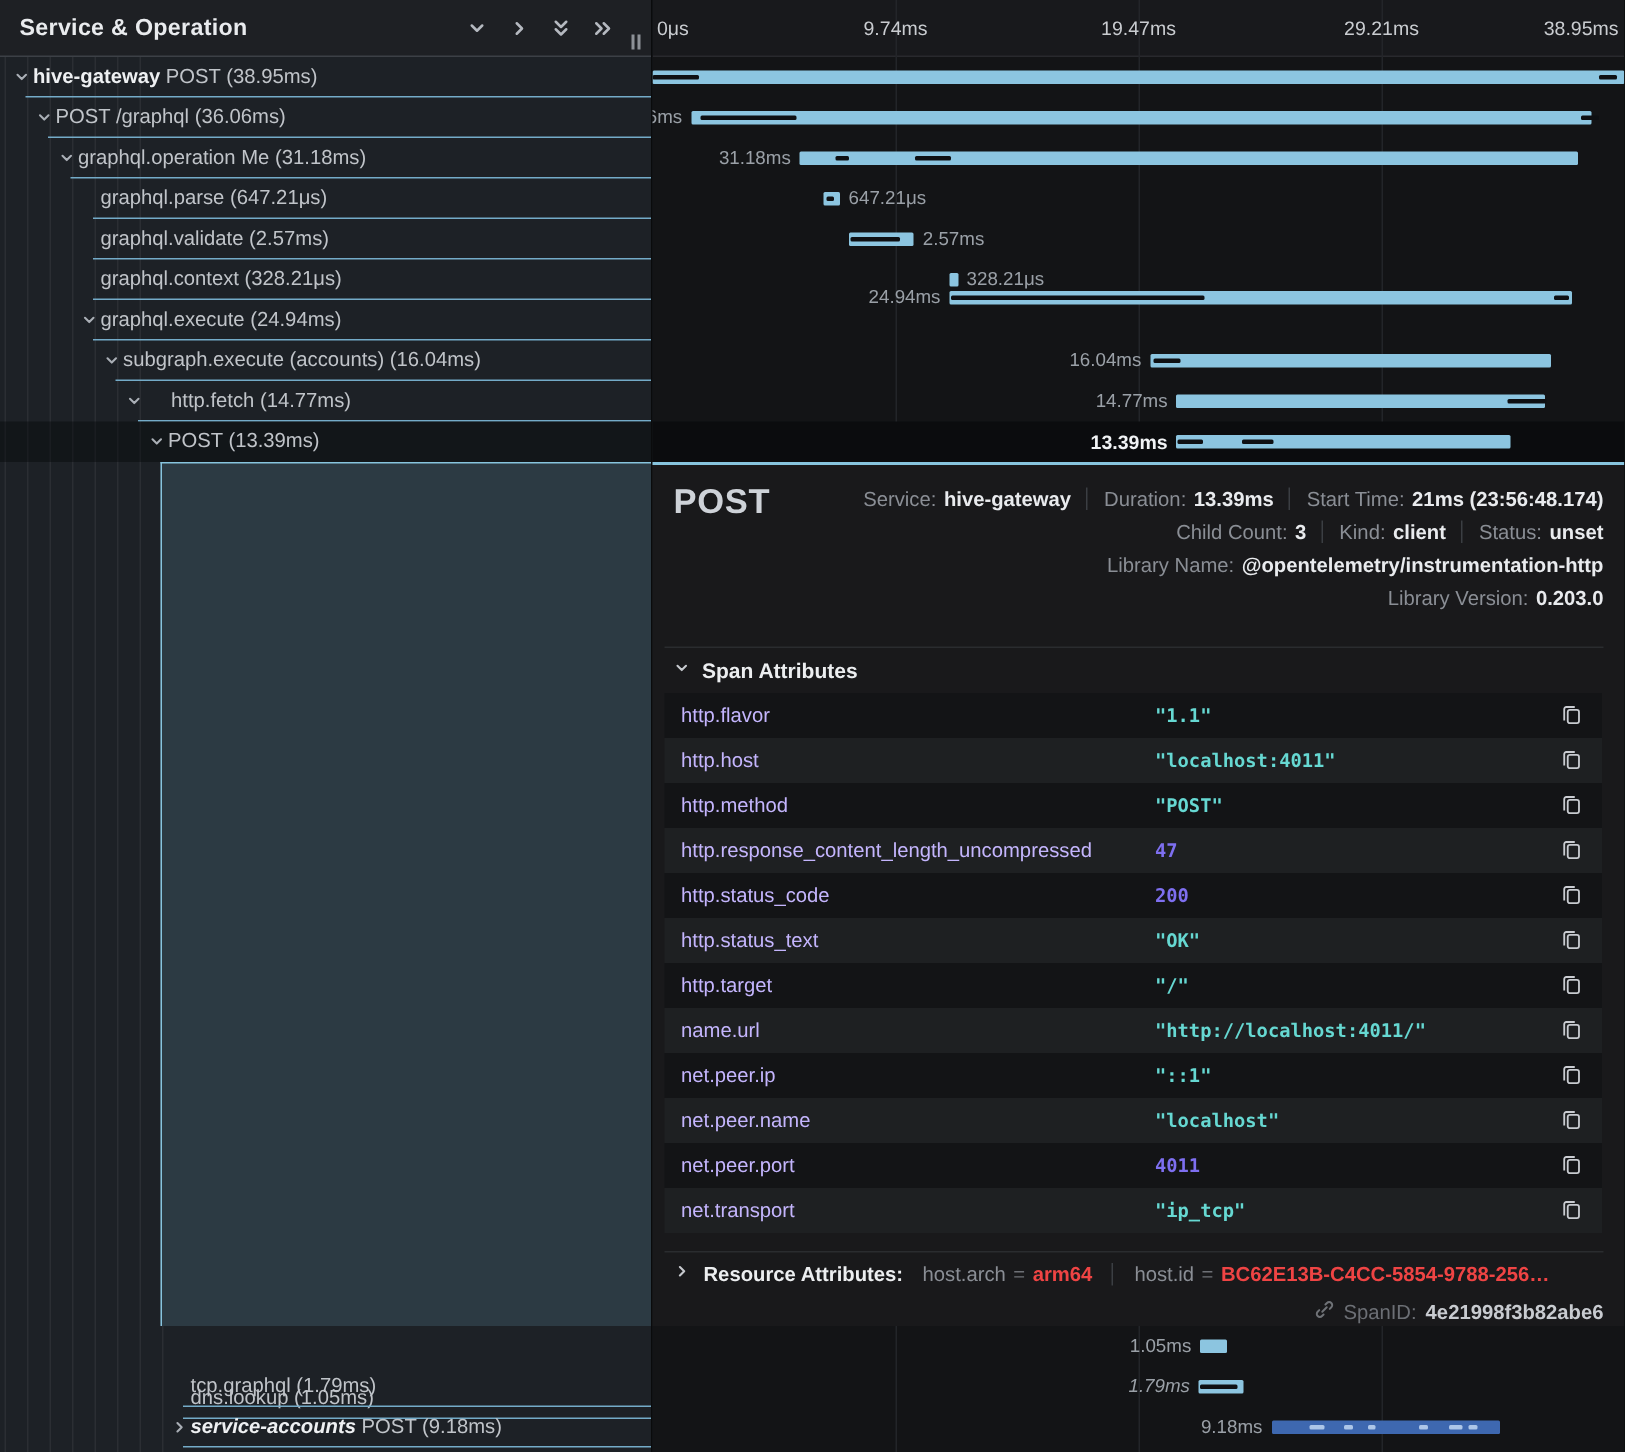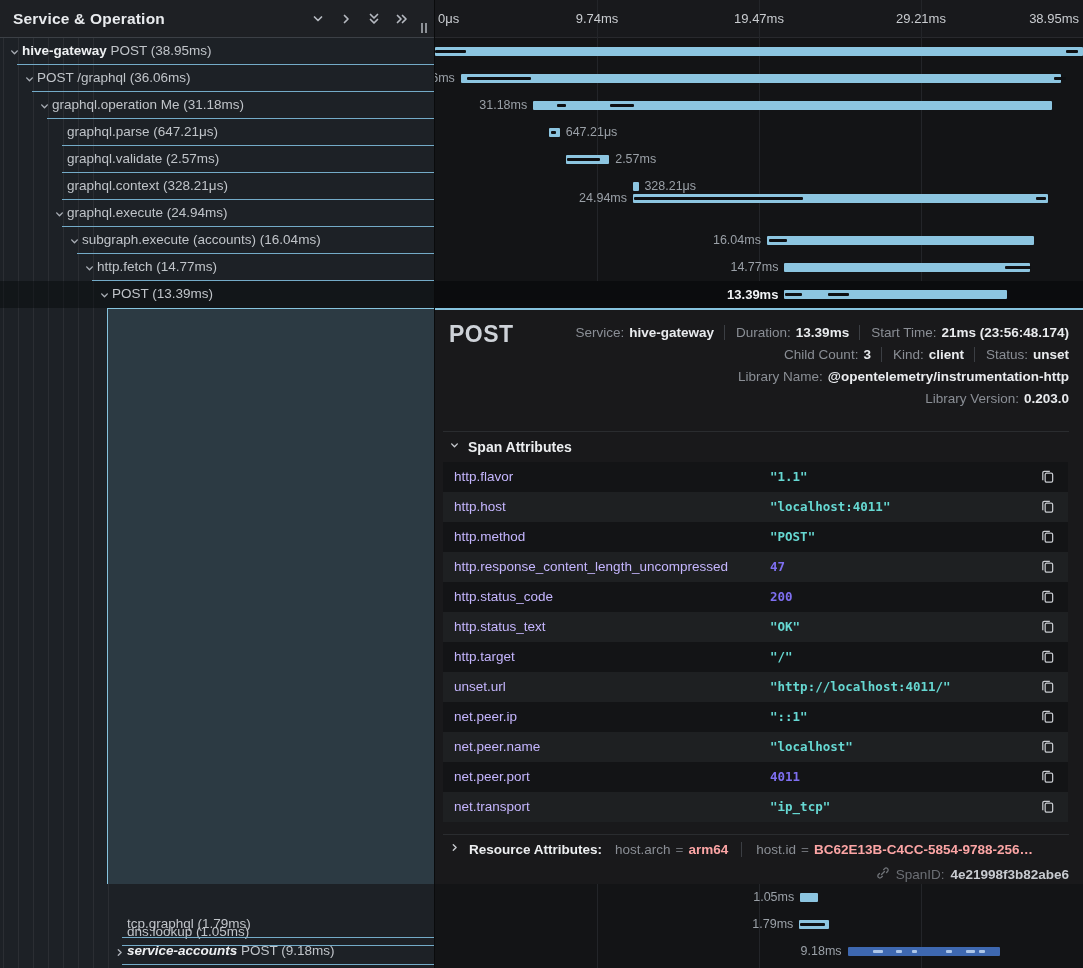--- a/index.html
+++ b/index.html
@@ -58,21 +58,21 @@
   .attr-val{position:absolute;left:327px;top:7px;font-family:"DejaVu Sans Mono",monospace;font-size:12.5px;font-weight:bold;white-space:nowrap;}
   .attr-val.string{color:#66d8d2;}
   .attr-val.number{color:#7e6ff0;}
   .copy-btn{position:absolute;right:13px;top:7px;width:16px;height:16px;background:none;border:none;padding:0;cursor:pointer;}
   .res-row{position:absolute;left:13px;top:531px;display:flex;align-items:center;font-size:13.5px;white-space:nowrap;cursor:pointer;}
   .res-title{font-weight:bold;color:#eceef0;margin-left:8px;}
   .res-item{display:flex;align-items:center;margin-left:13px;}
   .res-item + .res-item{padding-left:14px;border-left:1px solid #3b3e43;}
   .res-key{color:#8a8e95;}
   .res-eq{color:#6d7076;margin:0 5px;}
-  .res-val{color:#fca5a5;font-weight:bold;}
+  .res-val{color:#ef4444;font-weight:bold;}
   .spanid{position:absolute;right:14px;top:556px;display:flex;align-items:center;gap:6px;font-size:13.5px;}
   .spanid-label{color:#6c6f75;}
   .spanid-value{color:#c8cbd0;font-weight:bold;}
 </style>
 </head>
 <body>
 
 <div id="app">
 
   <div class="timeline">
@@ -150,21 +150,21 @@
           <div class="bar" style="left:349.4px;width:222.8px">
             <div class="btick" style="left:0.8px;width:16.6px"></div>
             <div class="btick" style="left:43.3px;width:21.6px"></div>
           </div>
           <div class="bar-label sel" style="right:304.6px">13.39ms</div>
         </div>
         <div class="bar-row" style="top: 884px;">
           <div class="bar" style="left:365.2px;width:17.5px"></div>
           <div class="bar-label" style="right:288.8px">1.05ms</div>
         </div>
-        <div class="bar-row" style="top: 911px;">
+        <div class="bar-row" style="top: 911px; font-style: italic;">
           <div class="bar" style="left:364.3px;width:29.8px">
             <div class="btick" style="left:0.8px;width:25.0px"></div>
           </div>
           <div class="bar-label" style="right:289.7px">1.79ms</div>
         </div>
         <div class="bar-row" style="top: 938px;">
           <div class="bar dark" style="left:412.6px;width:152.7px">
             <div class="btick" style="left:25.0px;width:10.0px"></div>
             <div class="btick" style="left:48.2px;width:5.8px"></div>
             <div class="btick" style="left:64.9px;width:5.0px"></div>
@@ -233,21 +233,21 @@
           <span class="chev" style="left:68px"><svg width="13" height="13" viewBox="0 0 16 16">
               <polyline points="4.5,6 8,9.5 11.5,6" fill="none" stroke="#a9aeb5" stroke-width="1.7" stroke-linecap="round" stroke-linejoin="round"></polyline>
             </svg></span>
           <span class="tlabel" style="left:82px"><span class="op">subgraph.execute (accounts) (16.04ms)</span></span>
           <div class="underline" style="left:77px"></div>
         </div>
         <div class="trow" style="top: 254px;">
           <span class="chev" style="left:83px"><svg width="13" height="13" viewBox="0 0 16 16">
               <polyline points="4.5,6 8,9.5 11.5,6" fill="none" stroke="#a9aeb5" stroke-width="1.7" stroke-linecap="round" stroke-linejoin="round"></polyline>
             </svg></span>
-          <span class="tlabel" style="left:97px"><span class="op">http.fetch (14.77ms)</span></span>
+          <span class="tlabel" style="left:114px"><span class="op">http.fetch (14.77ms)</span></span>
           <div class="underline" style="left:92px"></div>
         </div>
         <div class="trow sel" style="top: 281px;">
           <span class="chev" style="left:98px"><svg width="13" height="13" viewBox="0 0 16 16">
               <polyline points="4.5,6 8,9.5 11.5,6" fill="none" stroke="#a9aeb5" stroke-width="1.7" stroke-linecap="round" stroke-linejoin="round"></polyline>
             </svg></span>
           <span class="tlabel" style="left:112px"><span class="op">POST (13.39ms)</span></span>
         </div>
         <div class="trow" style="top: 884px; margin-top: 35px;">
           <span class="tlabel" style="left:127px"><span class="op">dns.lookup (1.05ms)</span></span>
@@ -393,21 +393,21 @@
         </div>
         <div class="attr-row alt0">
           <span class="attr-key">http.target</span>
           <span class="attr-val string">"/"</span>
           <button class="copy-btn"><svg width="15" height="15" viewBox="0 0 16 16" fill="none" stroke="#c9ccd1" stroke-width="1.3">
               <rect x="5.5" y="4.5" width="8" height="9.5" rx="1.5"></rect>
               <path d="M10.5 2.5h-6a1.5 1.5 0 0 0-1.5 1.5v8"></path>
             </svg></button>
         </div>
         <div class="attr-row alt1">
-          <span class="attr-key">unset.url</span>
+          <span class="attr-key">name.url</span>
           <span class="attr-val string">"http://localhost:4011/"</span>
           <button class="copy-btn"><svg width="15" height="15" viewBox="0 0 16 16" fill="none" stroke="#c9ccd1" stroke-width="1.3">
               <rect x="5.5" y="4.5" width="8" height="9.5" rx="1.5"></rect>
               <path d="M10.5 2.5h-6a1.5 1.5 0 0 0-1.5 1.5v8"></path>
             </svg></button>
         </div>
         <div class="attr-row alt0">
           <span class="attr-key">net.peer.ip</span>
           <span class="attr-val string">"::1"</span>
           <button class="copy-btn"><svg width="15" height="15" viewBox="0 0 16 16" fill="none" stroke="#c9ccd1" stroke-width="1.3">

